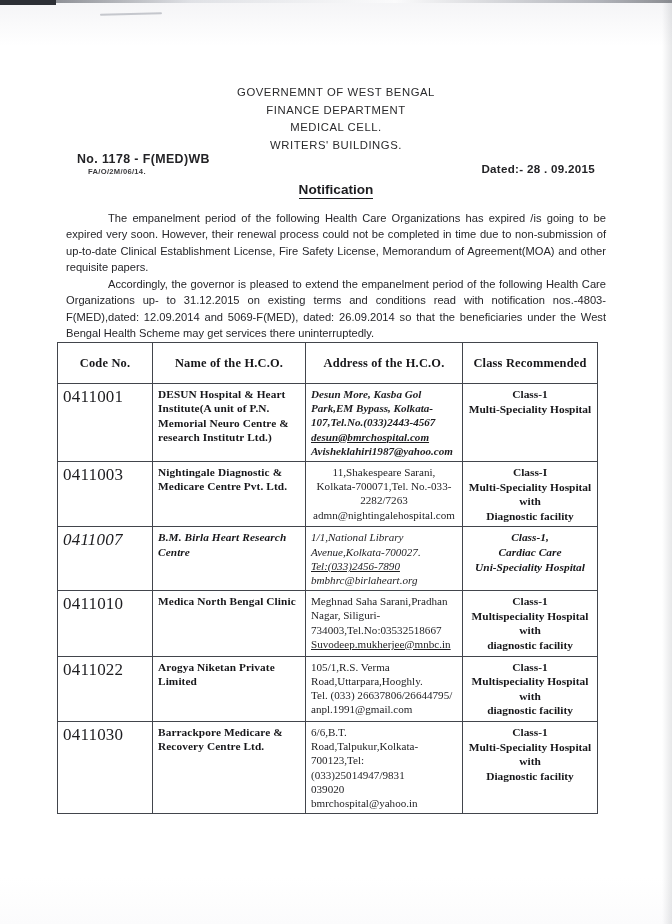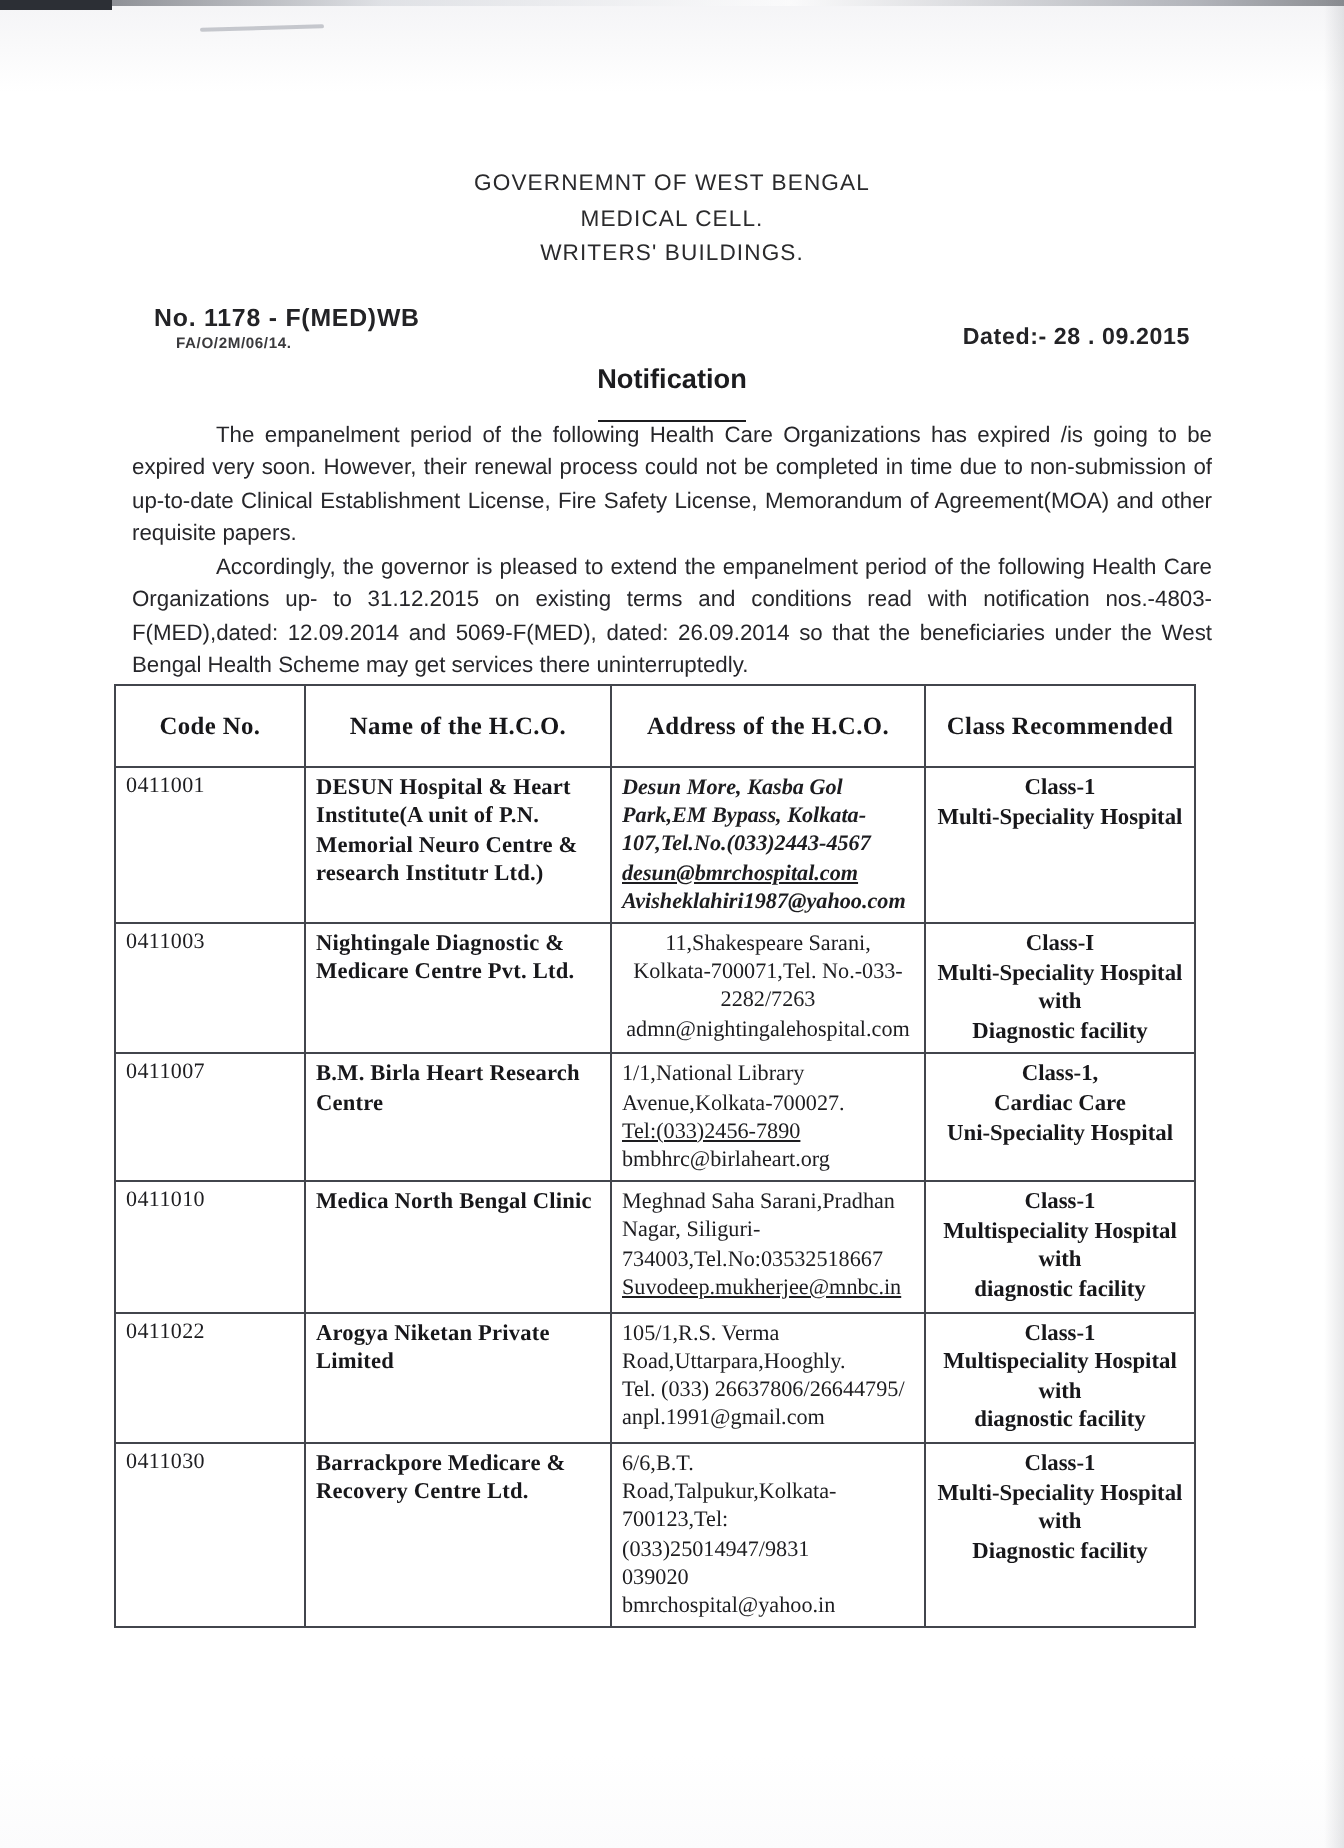--- a/index.html
+++ b/index.html
@@ -96,21 +96,21 @@
     position: absolute;
     top: 182px; left: 0; width: 100%;
     text-align: center;
     font-family: "Liberation Sans", sans-serif;
     font-size: 13.6px;
     font-weight: bold;
     color: #1c1c1f;
   }
   .doc-title span {
     border-bottom: 1.4px solid #1c1c1f;
-    padding-bottom: 13px;
+    padding-bottom: 1px;
   }
 
   
   .para {
     position: absolute;
     left: 66px;
     width: 540px;
     font-family: "Liberation Sans", sans-serif;
     font-size: 11.15px;
     line-height: 16.3px;
@@ -147,21 +147,21 @@
     letter-spacing: .2px;
     color: #17171a;
   }
   col.c-code  { width: 95px; }
   col.c-name  { width: 153px; }
   col.c-addr  { width: 157px; }
   col.c-class { width: 135px; }
 
   td.code {
     font-family: "Liberation Serif", serif;
-    font-size: 11px;
+    font-size: 17px;
     color: #1d1d20;
     letter-spacing: .2px;
     padding-left: 7px;
   }
   td.name {
     font-family: "Liberation Serif", serif;
     font-size: 11.3px;
     font-weight: bold;
     line-height: 14.4px;
     color: #17171a;
@@ -197,20 +197,21 @@
 
 <div class="page">
 
   <div class="scan-edge-top"></div>
   <div class="scan-edge-top2"></div>
   <div class="scan-streak"></div>
   <div class="scan-fade-r"></div>
 
   <div class="letterhead">
     <div>GOVERNEMNT OF WEST BENGAL</div>
+    <div>FINANCE DEPARTMENT</div>
     <div>MEDICAL CELL.</div>
     <div>WRITERS' BUILDINGS.</div>
   </div>
 
   <div class="refno">No. 1178  -  F(MED)WB</div>
   <div class="refsub">FA/O/2M/06/14.</div>
   <div class="dated">Dated:- 28 . 09.2015</div>
 
   <div class="doc-title">
     <span>Notification</span>
@@ -261,21 +262,21 @@
               <span class="ln">2282/7263</span>
               <span class="ln">admn@nightingalehospital.com</span>
             </td>
             <td class="cls">
               <span class="ln">Class-I</span>
               <span class="ln">Multi-Speciality Hospital</span>
               <span class="ln">with</span>
               <span class="ln">Diagnostic facility</span>
             </td>
           </tr>
-          <tr style="height: 48px;">
+          <tr style="height: 48px; font-style: italic;">
             <td class="code">0411007</td>
             <td class="name">B.M. Birla Heart  Research Centre</td>
             <td class="addr">
               <span class="ln">1/1,National Library</span>
               <span class="ln">Avenue,Kolkata-700027.</span>
               <span class="ln u">Tel:(033)2456-7890</span>
               <span class="ln">bmbhrc@birlaheart.org</span>
             </td>
             <td class="cls">
               <span class="ln">Class-1,</span>

